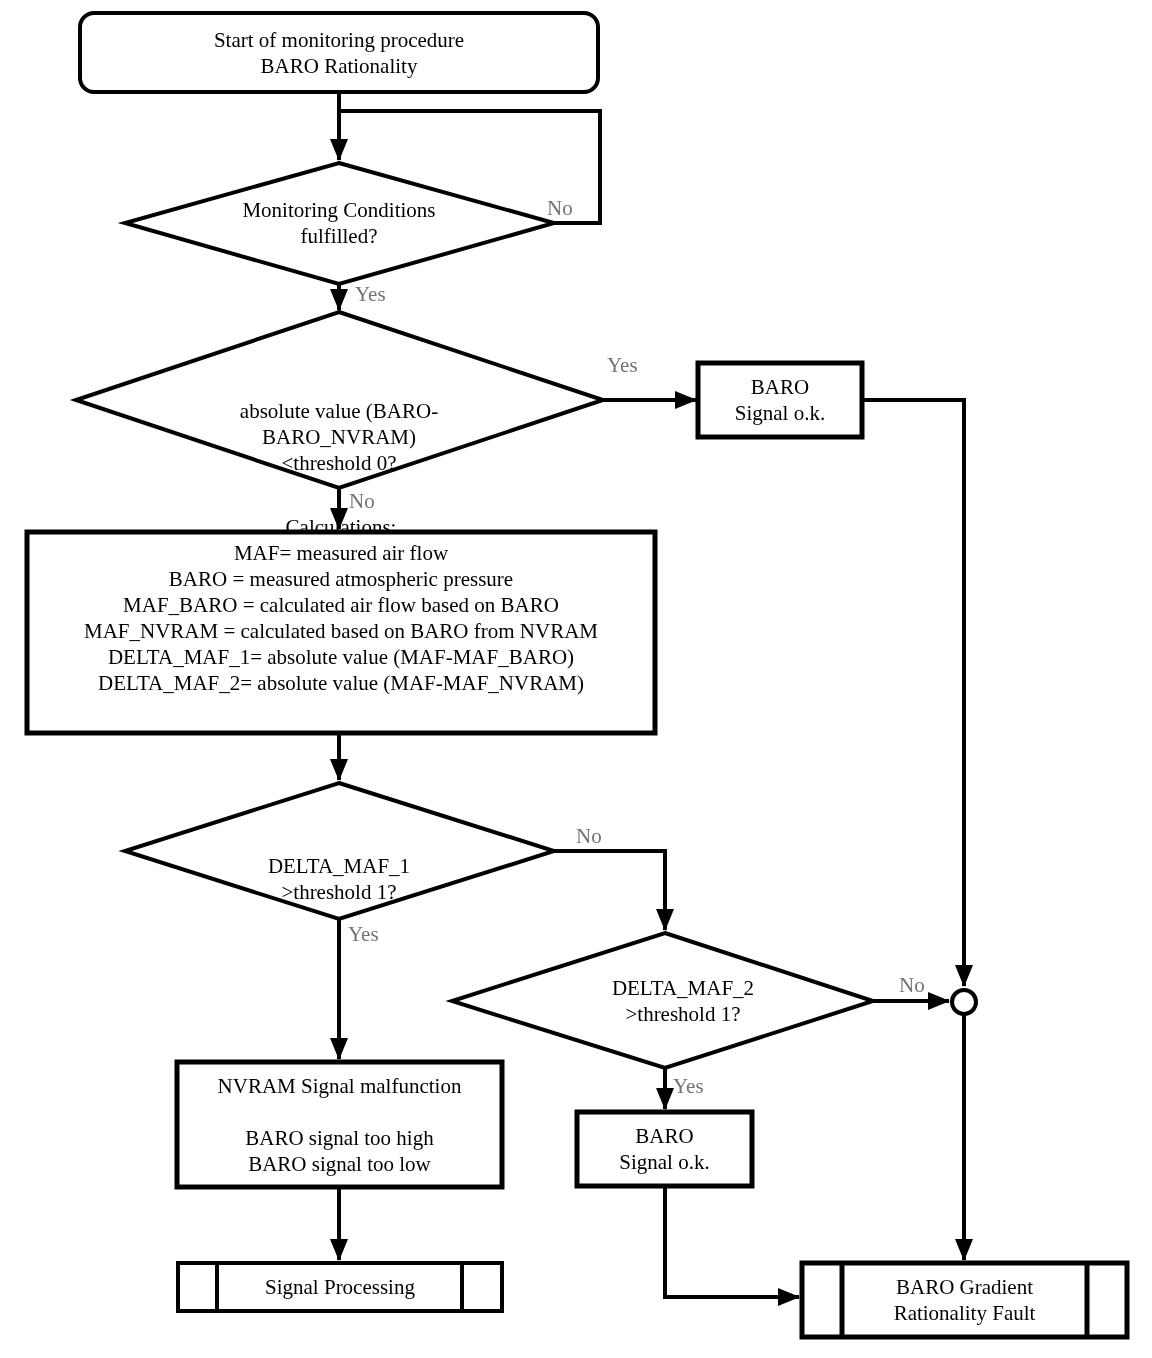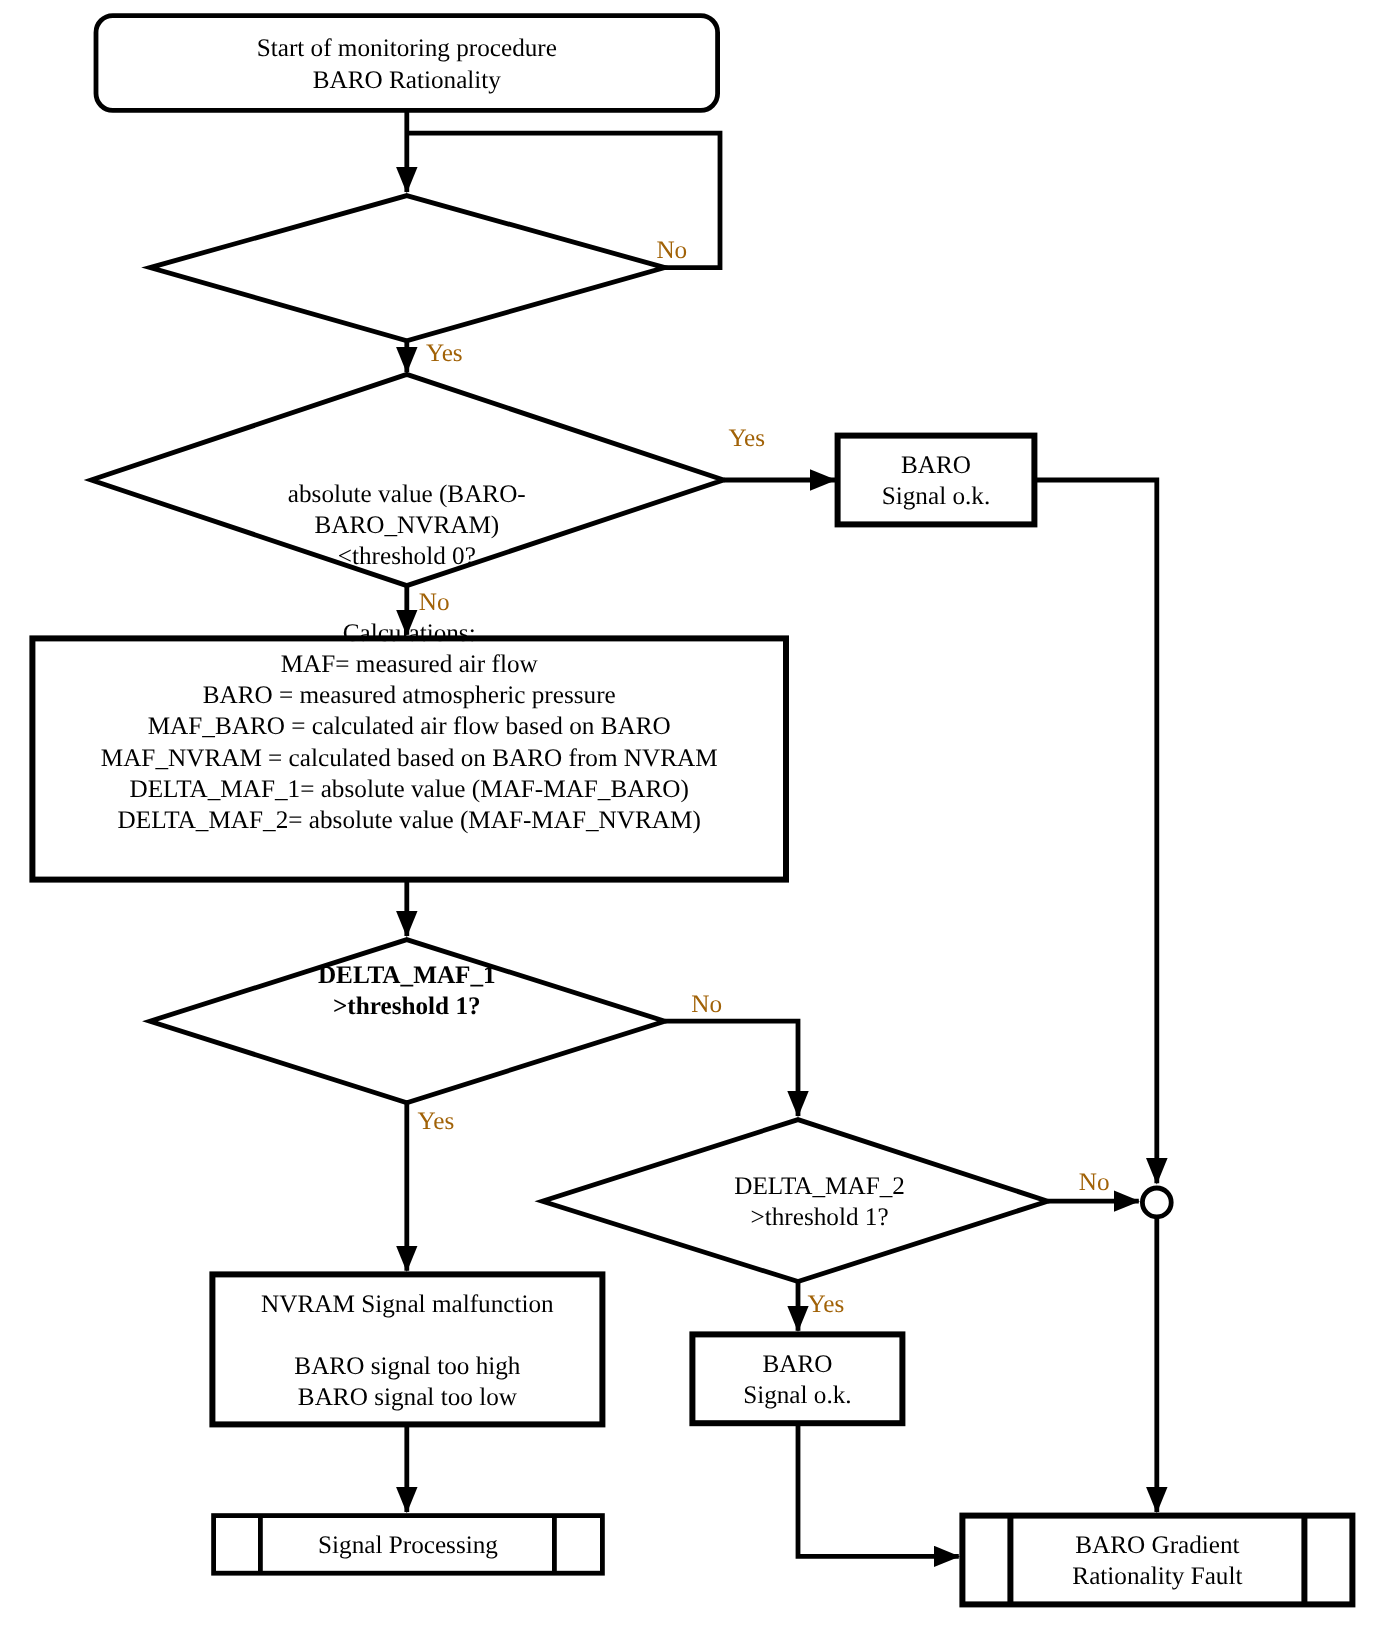--- a/index.html
+++ b/index.html
@@ -30,21 +30,21 @@
     text-align: center;
     white-space: pre-line;
     font-size: 21px;
     line-height: 26px;
     color: #000000;
   }
   .edge-label {
     position: absolute;
     font-size: 21px;
     line-height: 23px;
-    color: #a16207;
+    color: #737373;
     white-space: nowrap;
   }
 </style>
 </head>
 <body>
 
 <div class="canvas">
 
   <svg width="1152" height="1358" viewBox="0 0 1152 1358">
     <defs>
@@ -106,37 +106,39 @@
         <rect x="802" y="1263" width="325" height="74" stroke-width="5"></rect>
         <line x1="842" y1="1263" x2="842" y2="1337" stroke-width="5"></line>
         <line x1="1087" y1="1263" x2="1087" y2="1337" stroke-width="5"></line>
       </g>
     </g>
   </svg>
 
   <div class="node-text" style="left:80px; top:13px; width:518px; height:79px;">Start of monitoring procedure
 BARO Rationality</div>
 
+  <div class="node-text" style="left:127px; top:197px; width:424px; height:52px;">Monitoring Conditions
+fulfilled?</div>
 
   <div class="node-text" style="left:76px; top:361px; width:526px; height:78px;margin-top:37px;">absolute value (BARO-
 BARO_NVRAM)
 &lt;threshold 0?</div>
 
   <div class="node-text" style="left:698px; top:363px; width:164px; height:74px;">BARO
 Signal o.k.</div>
 
   <div class="node-text" style="left:27px; top:504px; width:628px; height:201px;">Calculations:
 MAF= measured air flow
 BARO = measured atmospheric pressure
 MAF_BARO = calculated air flow based on BARO
 MAF_NVRAM = calculated based on BARO from NVRAM
 DELTA_MAF_1= absolute value (MAF-MAF_BARO)
 DELTA_MAF_2= absolute value (MAF-MAF_NVRAM)</div>
 
-  <div class="node-text" style="left:127px; top:799px; width:424px; height:52px;font-weight:bold;">DELTA_MAF_1
+  <div class="node-text" style="left:127px; top:853px; width:424px; height:52px;">DELTA_MAF_1
 &gt;threshold 1?</div>
 
   <div class="node-text" style="left:471px; top:975px; width:424px; height:52px;">DELTA_MAF_2
 &gt;threshold 1?</div>
 
   <div class="node-text" style="left:177px; top:1062px; width:325px; height:125px;">NVRAM Signal malfunction
 
 BARO signal too high
 BARO signal too low</div>
 

